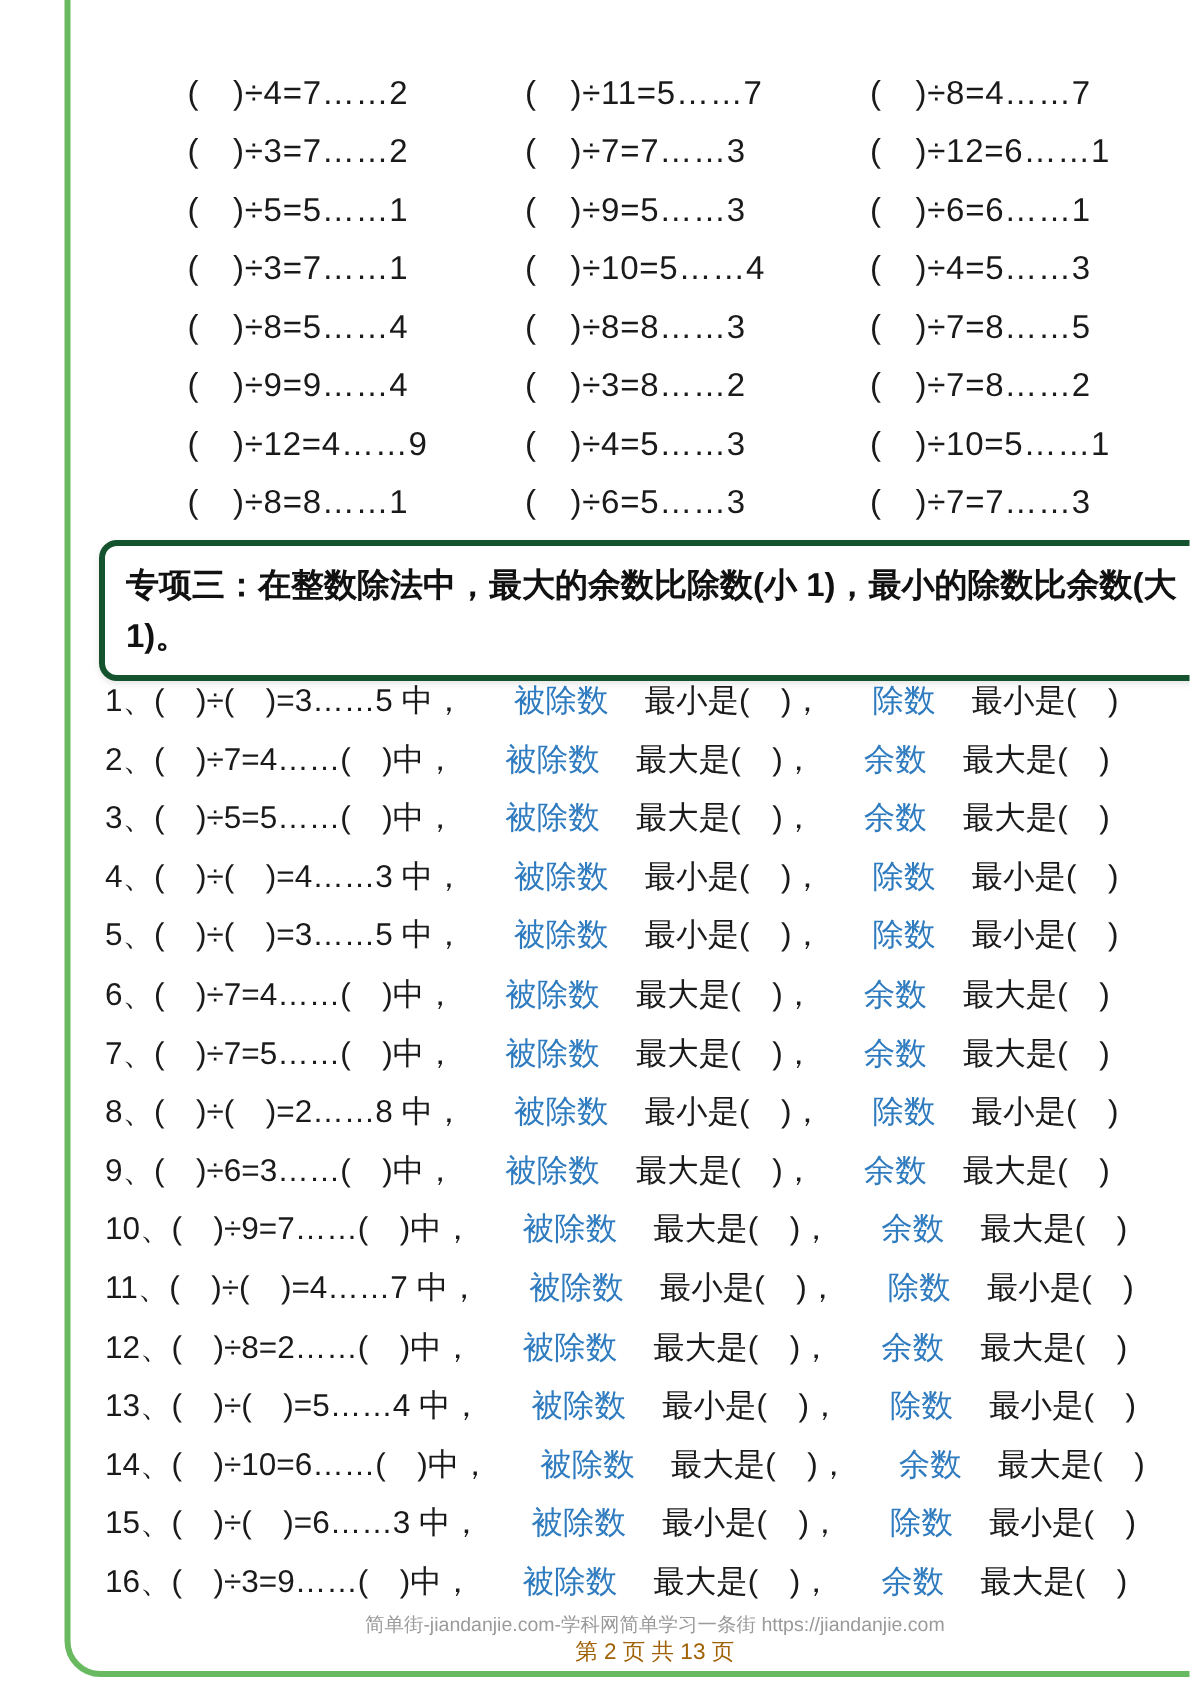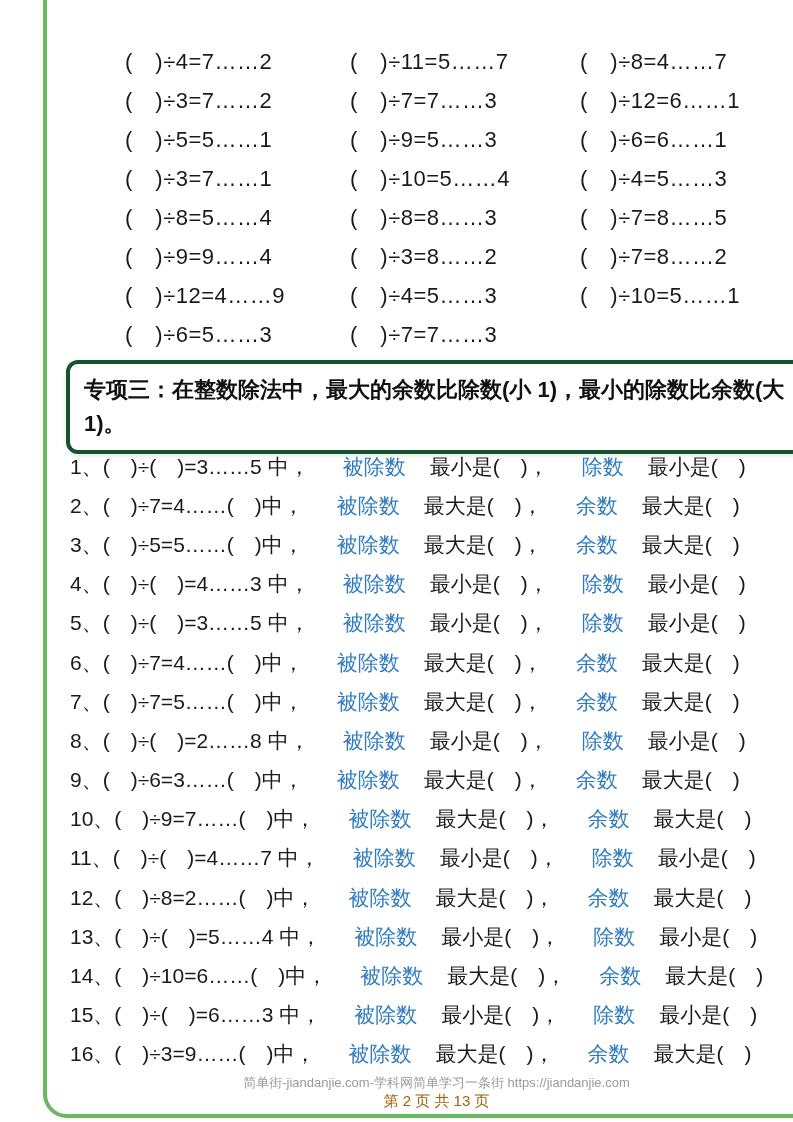--- a/index.html
+++ b/index.html
@@ -101,20 +101,21 @@
     <div class="prob">(　)÷4=5……3</div>
     <div class="prob">(　)÷8=5……4</div>
     <div class="prob">(　)÷8=8……3</div>
     <div class="prob">(　)÷7=8……5</div>
     <div class="prob">(　)÷9=9……4</div>
     <div class="prob">(　)÷3=8……2</div>
     <div class="prob">(　)÷7=8……2</div>
     <div class="prob">(　)÷12=4……9</div>
     <div class="prob">(　)÷4=5……3</div>
     <div class="prob">(　)÷10=5……1</div>
+    <div class="prob">(　)÷8=8……1</div>
     <div class="prob">(　)÷6=5……3</div>
     <div class="prob">(　)÷7=7……3</div>
   </div>
 
   <div class="header-box">
     <span>专项三：在整数除法中，最大的余数比除数(小 1)，最小的除数比余数(大 1)。</span>
   </div>
 
   <div class="items">
     <div class="item">

